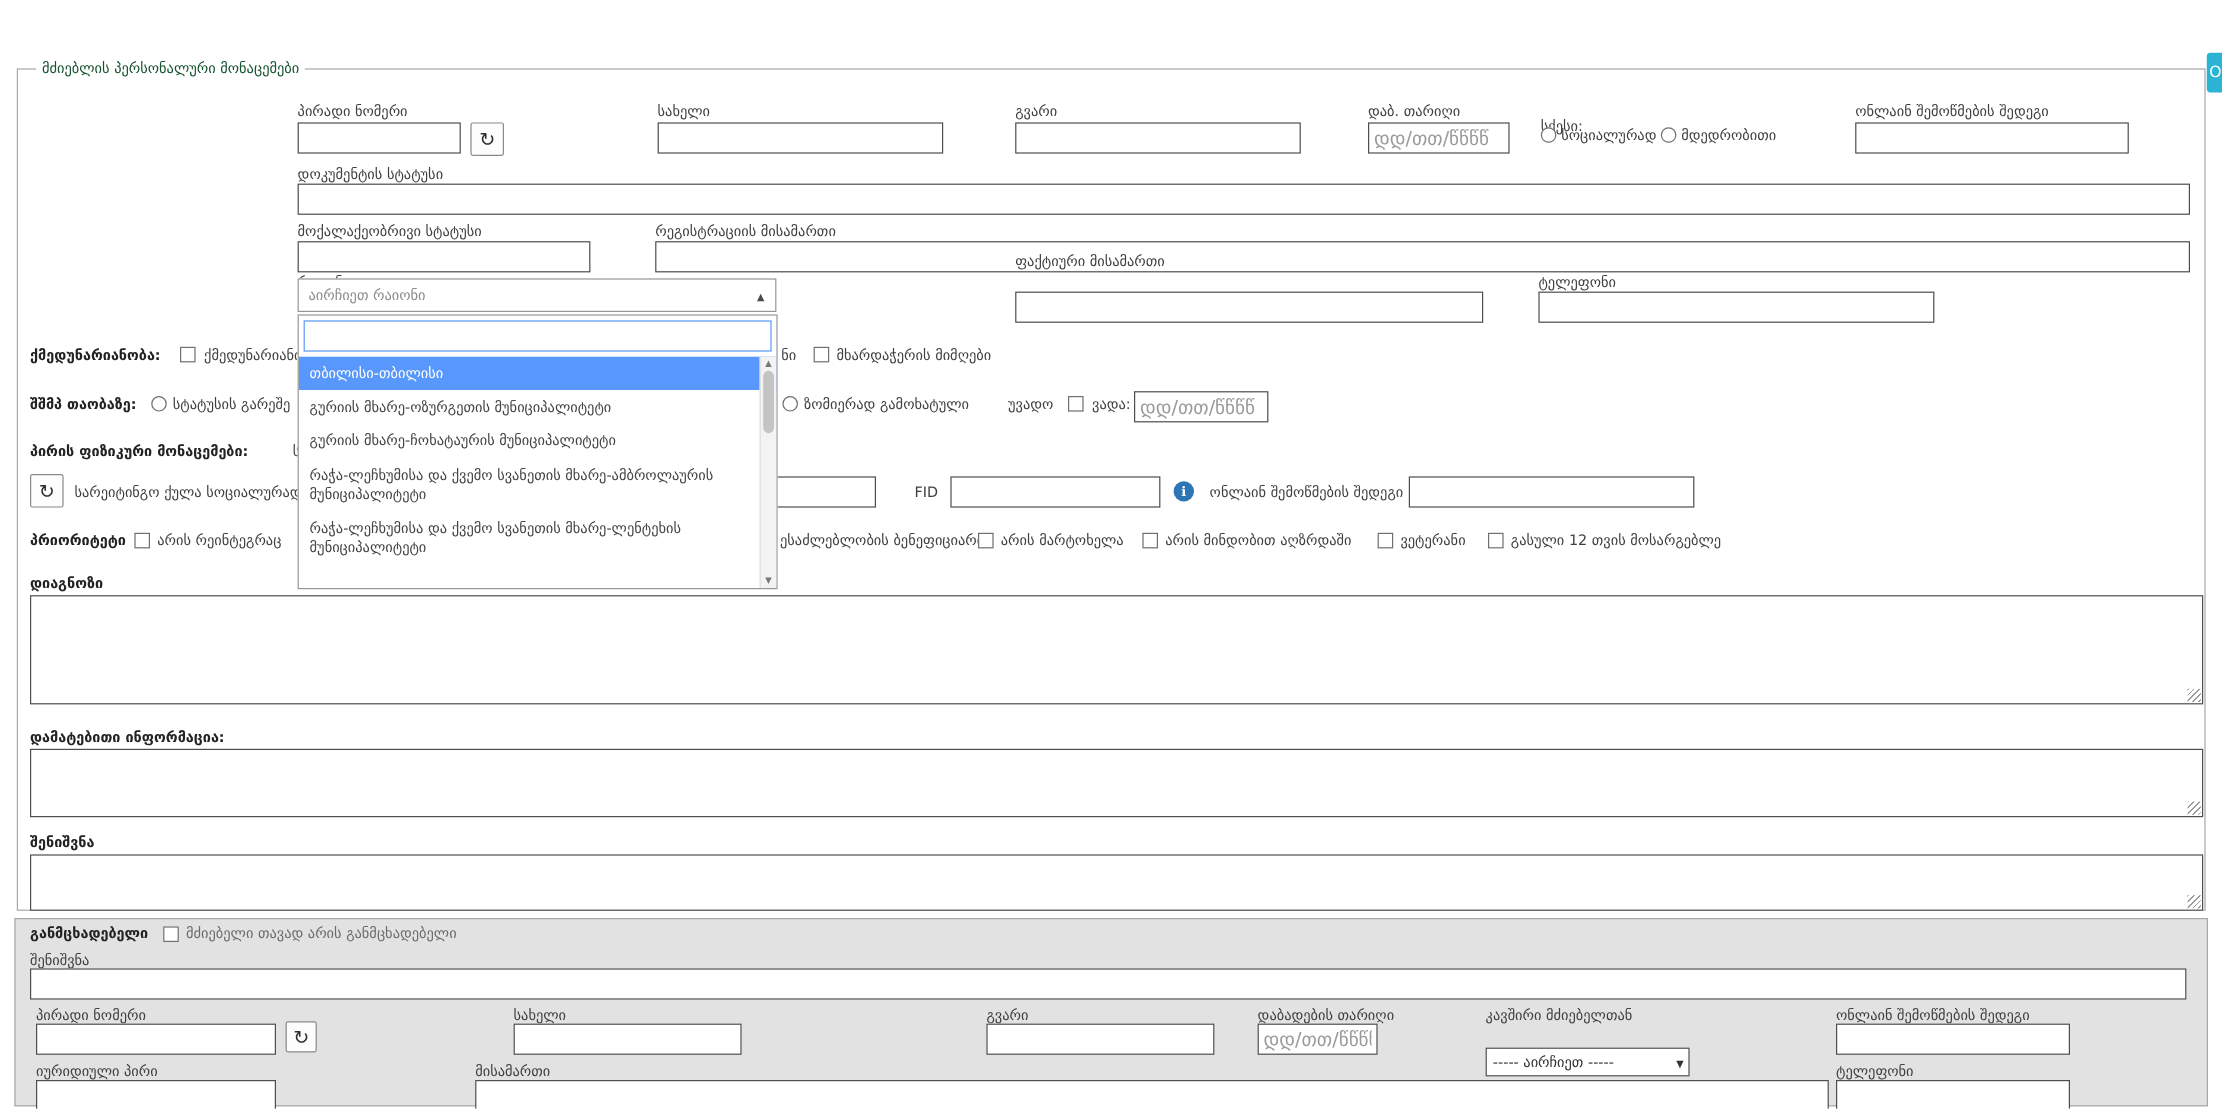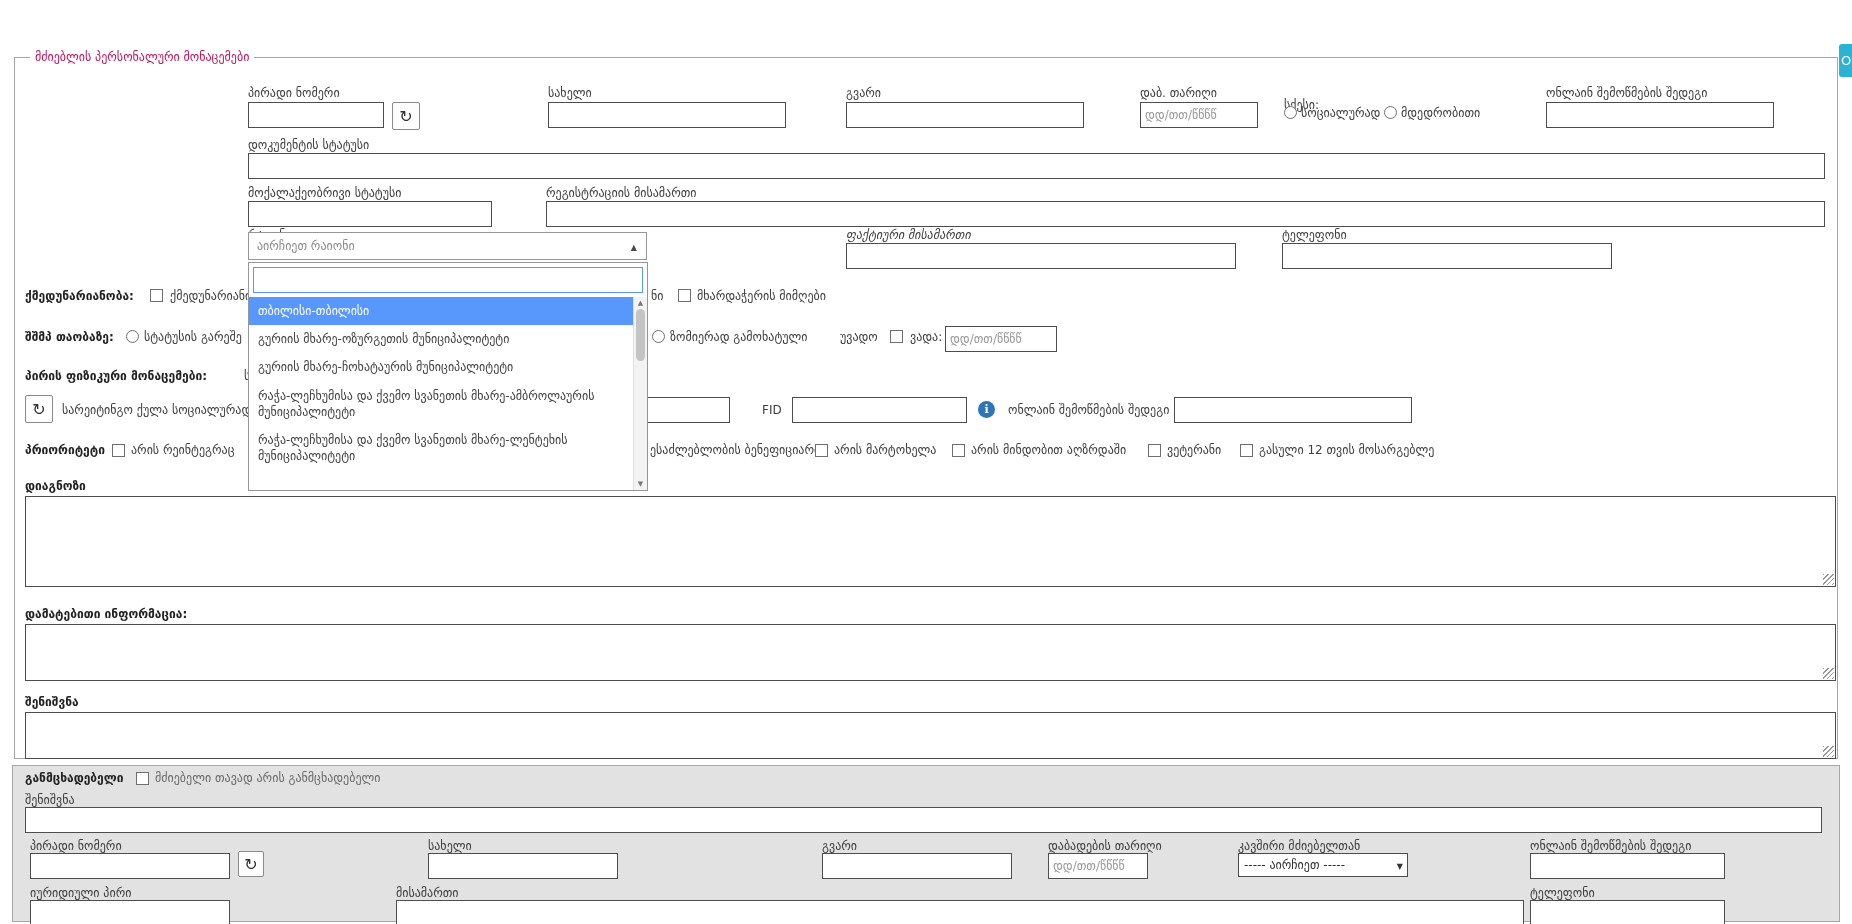--- a/index.html
+++ b/index.html
@@ -6,33 +6,33 @@
   html,body { background:#ffffff; }
   #canvas {
     position:relative; width:1852px; height:924px; overflow:hidden;
     font-family:"DejaVu Sans","Liberation Sans",sans-serif;
     font-size:12px; color:#3a3a3a; background:#fff;
   }
   .lbl { position:absolute; font-size:12px; color:#3f3f3f; white-space:nowrap; }
   .b   { font-weight:bold; color:#222; }
   .muted { color:#6b6b6b; }
   .inp { position:absolute; border:1px solid #4d4d4d; background:#fff;
-         font-family:inherit; font-size:12px; padding:12px 4px; height:26px; }
+         font-family:inherit; font-size:16px; padding:12px 4px; height:26px; }
   .inp::placeholder { color:#9a9a9a; }
   .ta  { position:absolute; border:1px solid #4d4d4d; background:#fff;
          resize:none; font-family:inherit; font-size:12px; padding:3px 5px; }
   .grip { position:absolute; width:11px; height:11px;
           background:repeating-linear-gradient(135deg,#9a9a9a 0 1px,transparent 1px 3.4px); }
   .rbtn { position:absolute; width:28px; height:28px; border:1px solid #8a8a8a;
           background:#fdfdfd; display:flex; align-items:center; justify-content:center;
           font-size:16px; color:#2f2f2f; border-radius:2px; cursor:pointer; }
   .cb { position:absolute; width:13px; height:13px; border:1px solid #6f6f6f; background:#fff; }
   .rd { position:absolute; width:13px; height:13px; border:1px solid #6f6f6f; border-radius:50%; background:#fff; }
   .fs { position:absolute; border:1px solid #a7a7a7; }
-  .legend { position:absolute; font-size:12px; color:#be185d; background:#fff; padding:0 5px; white-space:nowrap; }
+  .legend { position:absolute; font-size:12px; color:#14532d; background:#fff; padding:0 5px; white-space:nowrap; }
   .s2 { position:absolute; border:1px solid #969696; background:#fff; height:28px;
         display:flex; align-items:center; padding:0 8px; color:#8c8c8c; cursor:pointer; }
   .s2-arrow { position:absolute; right:9px; top:10px; font-size:8px; color:#4a4a4a; }
   .dd { position:absolute; background:#fff; border:1px solid #969696; z-index:30; }
   .dd-search { display:block; margin:4px; width:calc(100% - 8px); height:26px;
                border:1px solid #5897fb; padding:0 5px; font-size:12px; font-family:inherit; }
   .dd-list { position:relative; height:193px; overflow:hidden; }
   .opt { padding:6px 22px 6px 9px; font-size:12px; color:#444; line-height:1.35; cursor:pointer; }
   .opt.hl { background:#5897fb; color:#fff; }
   .sb { position:absolute; top:0; right:0; width:14px; height:100%;
@@ -42,21 +42,21 @@
   .sb-up,.sb-dn { position:absolute; left:0; width:100%; text-align:center;
                   font-size:7px; color:#777; }
   .sb-up { top:2px; } .sb-dn { bottom:2px; }
   .info { position:absolute; width:17px; height:17px; border-radius:50%; background:#2e75b6;
           color:#fff; font-size:11px; font-weight:bold; display:flex; align-items:center;
           justify-content:center; font-family:"DejaVu Serif",serif; cursor:pointer; }
   .corner { position:absolute; right:0; top:44px; width:13px; height:33px; background:#2ab3d2;
             color:#fff; display:flex; align-items:center; padding-left:2px; font-size:13px;
             border-radius:3px 0 0 3px; overflow:hidden; cursor:pointer; }
   .selbox { position:absolute; border:1px solid #4d4d4d; background:#fff; height:24px;
-            display:flex; align-items:center; padding:0 18px 0 5px; color:#333; cursor:pointer; }
+            display:flex; align-items:center; padding:0 18px 0 5px; color:#333; cursor:pointer;margin-top:20px; }
   .selbox .arr { position:absolute; right:4px; top:8px; font-size:8px; color:#333; }
   #title { position:absolute; left:24px; top:20px; font-size:17px; color:#3c3c3c; }
   .gray { background:#e2e2e2; }
 </style>
 </head>
 <body>
 
 <div id="canvas">
 
 
@@ -90,21 +90,21 @@
   <input class="inp" style="left: 248px; top: 201px; width: 244px; height: 25px;">
   <div class="lbl" style="left:546px;top:186px;">რეგისტრაციის მისამართი</div>
   <input class="inp" style="left: 546px; top: 201px; width: 1279px; height: 25px;">
 
   <div class="lbl" style="left:248px;top:228px;">რაიონი</div>
   <div class="s2" style="left:248px;top:232px;width:399px;">
     <span>აირჩიეთ რაიონი</span>
     <span class="s2-arrow">▲</span>
   </div>
 
-  <div class="lbl" style="left:846px;top:228px;font-style:italic;">ფაქტიური მისამართი</div>
+  <div class="lbl" style="left:846px;top:211px;">ფაქტიური მისამართი</div>
   <input class="inp" style="left: 846px; top: 243px; width: 390px;">
   <div class="lbl" style="left:1282px;top:228px;">ტელეფონი</div>
   <input class="inp" style="left: 1282px; top: 243px; width: 330px;">
 
   <div class="lbl b" style="left:25px;top:289px;">ქმედუნარიანობა:</div>
   <span class="cb" style="left:150px;top:289px;"></span>
   <div class="lbl" style="left:170px;top:289px;">ქმედუნარიანი</div>
   <div class="lbl" style="left:651px;top:289px;text-align:center;">ნი</div>
   <span class="cb" style="left:678px;top:289px;"></span>
   <div class="lbl" style="left:697px;top:289px;">მხარდაჭერის მიმღები</div>

